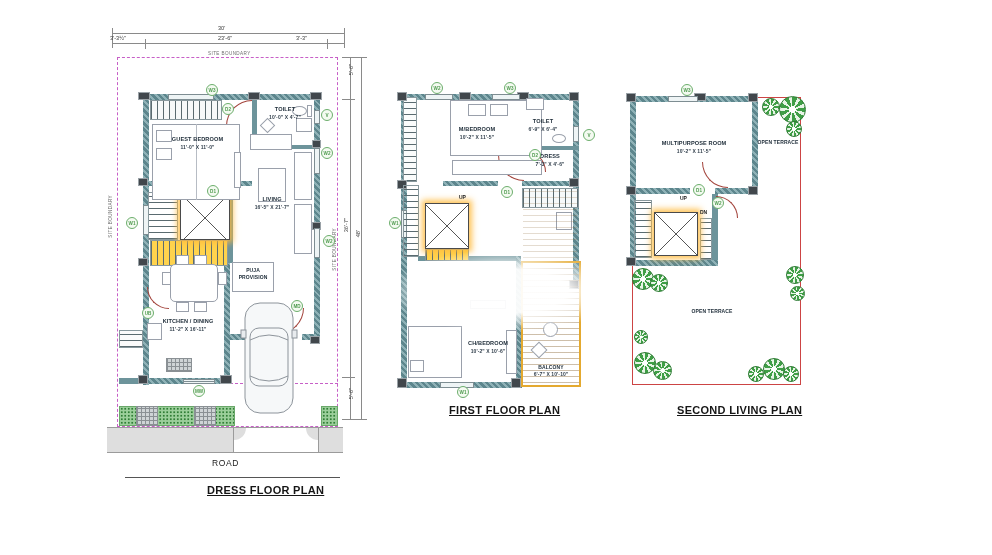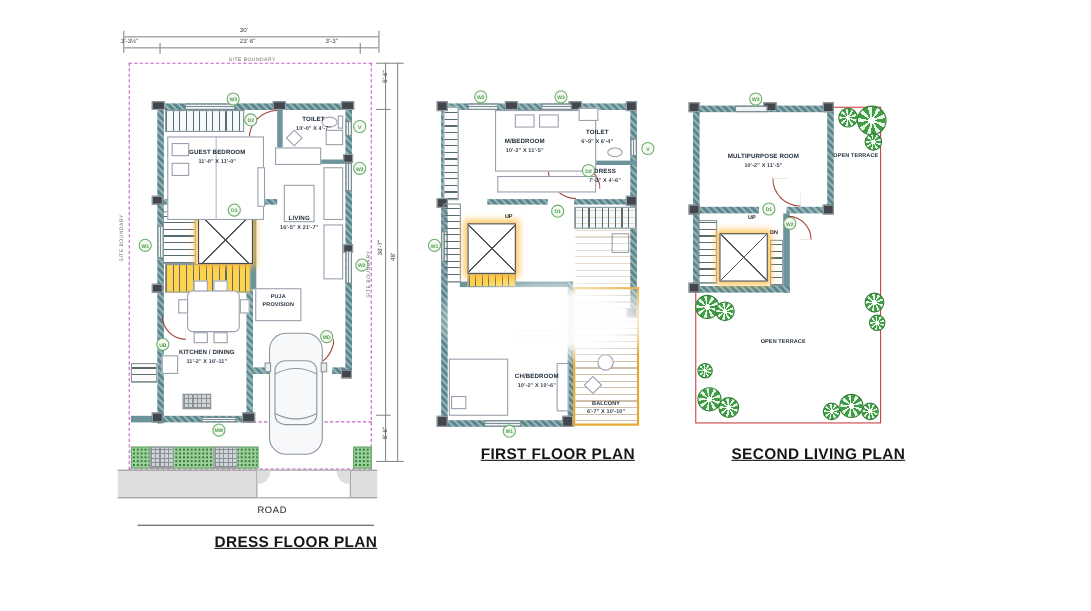--- a/index.html
+++ b/index.html
@@ -28,22 +28,22 @@
        color:#4e9a4e;font-size:4.6px;font-weight:bold;display:flex;align-items:center;justify-content:center;}
   .lbl{position:absolute;font-weight:bold;color:#22303c;text-align:center;line-height:1.35;font-size:5.6px;
        letter-spacing:.1px;white-space:nowrap;}
   .lbl .sz{display:block;font-size:5px;color:#33404d;}
   .lbl.wrap{white-space:normal;}
   .dimtxt{position:absolute;font-size:5.6px;color:#3a3a3a;white-space:nowrap;}
   .vdim{writing-mode:vertical-rl;transform:rotate(180deg);}
   .line{position:absolute;background:#8a8a8a;}
   .dash-m{position:absolute;border-top:1px dashed #c75fc7;}
   .bndbox{position:absolute;border:1px dashed #c75fc7;}
-  .title{position:absolute;font-size:14px;font-weight:bold;color:#161616;text-decoration:underline;
-         white-space:nowrap;letter-spacing:.3px;}
+  .title{position:absolute;font-size:11px;font-weight:bold;color:#161616;text-decoration:underline;
+         white-space:nowrap;letter-spacing:.3px;margin-left:12px;}
   .roadtxt{position:absolute;font-size:8.5px;color:#222;letter-spacing:.6px;}
   .blabel{position:absolute;font-size:4.6px;color:#6f6f6f;letter-spacing:.4px;white-space:nowrap;}
   .blabel.rot{writing-mode:vertical-rl;transform:rotate(180deg);}
   .furn{position:absolute;border:1px solid #9aa0ab;background:#fff;}
   .oval{border-radius:50%;}
   .tree{position:absolute;border-radius:50%;border:1px solid #2f7d35;
         background:radial-gradient(circle,#ffffff 0 18%,transparent 19%),
                    repeating-conic-gradient(#3f9e46 0 22deg,#e7f4e6 22deg 40deg);}
   .hedge{position:absolute;background-color:#9ccf9b;background-image:radial-gradient(#2f7d35 .7px,transparent .8px);
          background-size:3.5px 3.5px;border:1px solid #6aa86a;}
@@ -171,21 +171,21 @@
   </svg>
 
   <div class="hedge" style="left:119px;top:406px;width:116px;height:20px"></div>
   <div class="paver" style="left:136px;top:406px;width:22px;height:20px"></div>
   <div class="paver" style="left:194px;top:406px;width:22px;height:20px"></div>
   <div class="hedge" style="left:321px;top:406px;width:17px;height:20px"></div>
   <div class="road" style="left:107px;top:427px;width:236px;height:26px"></div>
   <div class="a" style="left:233px;top:428px;width:86px;height:24px;background:#fff;border-left:1px solid #9b9b9b;border-right:1px solid #9b9b9b"></div>
   <div class="a" style="left:234px;top:428px;width:12px;height:12px;background:#dedede;border-bottom-right-radius:100%"></div>
   <div class="a" style="left:306px;top:428px;width:12px;height:12px;background:#dedede;border-bottom-left-radius:100%"></div>
-  <div class="roadtxt" style="left:234px;top:458px">ROAD</div>
+  <div class="roadtxt" style="left:212px;top:458px">ROAD</div>
   <div class="line" style="left:125px;top:477px;width:215px;height:1px;background:#555"></div>
 
   <div class="lbl" style="left:160px;top:136px;width:75px">
     <span>GUEST BEDROOM</span>
     <span class="sz">11'-0" X 11'-0"</span>
   </div>
   <div class="lbl" style="left:255px;top:106px;width:60px">
     <span>TOILET</span>
     <span class="sz">10'-0" X 4'-7"</span>
   </div>

